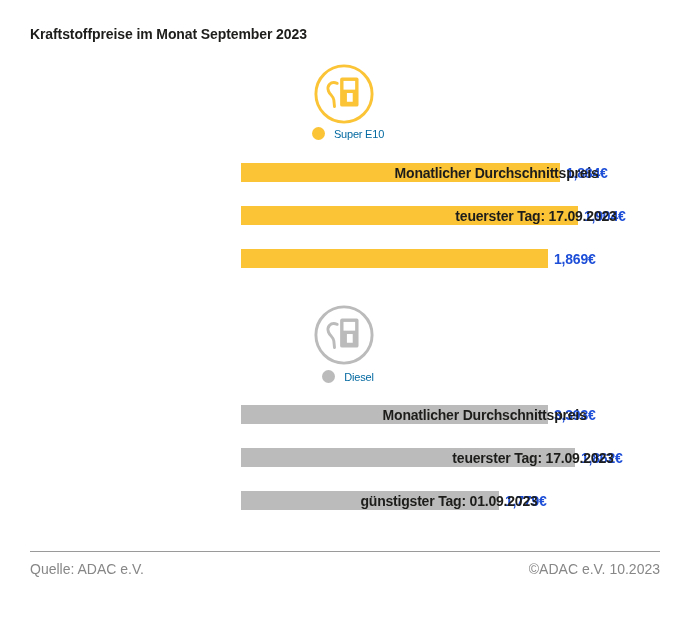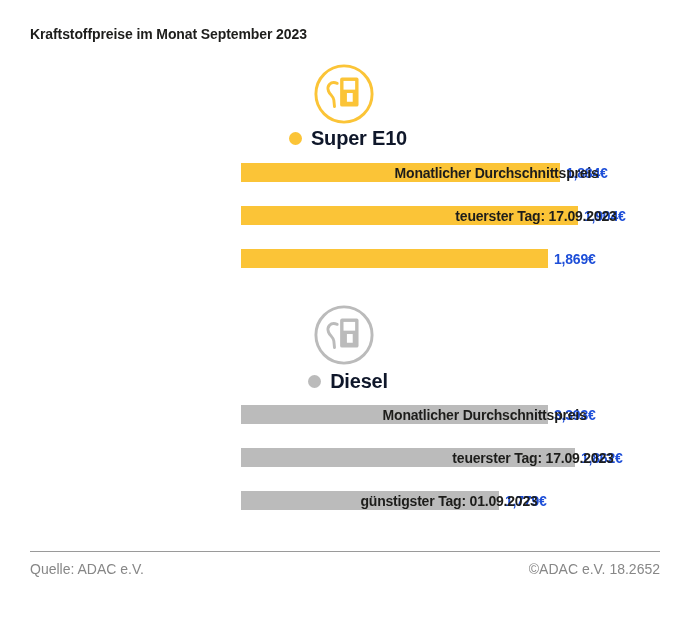--- a/index.html
+++ b/index.html
@@ -10,21 +10,21 @@
   .title{
     position:absolute;left:30px;top:26px;margin:0;
     font-size:14px;font-weight:bold;color:#1d1d1b;letter-spacing:-0.1px;
   }
   .pump{position:absolute;display:block;}
   .legend{
     position:absolute;left:0;width:100%;
     display:flex;justify-content:center;align-items:center;gap:9px;
   }
   .dot{width:13px;height:13px;border-radius:50%;background:currentColor;flex:0 0 auto;}
-  .legend-label{font-size:20px;font-weight:bold;color:#0f172a;letter-spacing:-0.2px;}
+  .legend-label{font-size:11px;font-weight:normal;color:#0369a1;letter-spacing:-0.2px;}
   .row{
     position:absolute;left:241px;height:19px;
     display:flex;align-items:center;
   }
   .row-label{
     position:absolute;right:9px;top:50%;transform:translateY(-50%);
     white-space:nowrap;font-size:14px;font-weight:bold;color:#1d1d1b;letter-spacing:-0.2px;
   }
   .bar{height:19px;background:currentColor;flex:0 0 auto;}
   .bar-value{
@@ -100,16 +100,16 @@
     <div class="row" style="top:491px">
       <div class="row-label">günstigster Tag: 01.09.2023</div>
       <div class="bar" style="width: 258px;"></div>
       <div class="bar-value">1,779€</div>
     </div>
   </section>
 
   <div class="footer-line"></div>
   <div class="footer">
     <span>Quelle: ADAC e.V.</span>
-    <span>©ADAC e.V. 18.2652</span>
+    <span>©ADAC e.V. 10.2023</span>
   </div>
 
 </div>
 
 </body></html>

